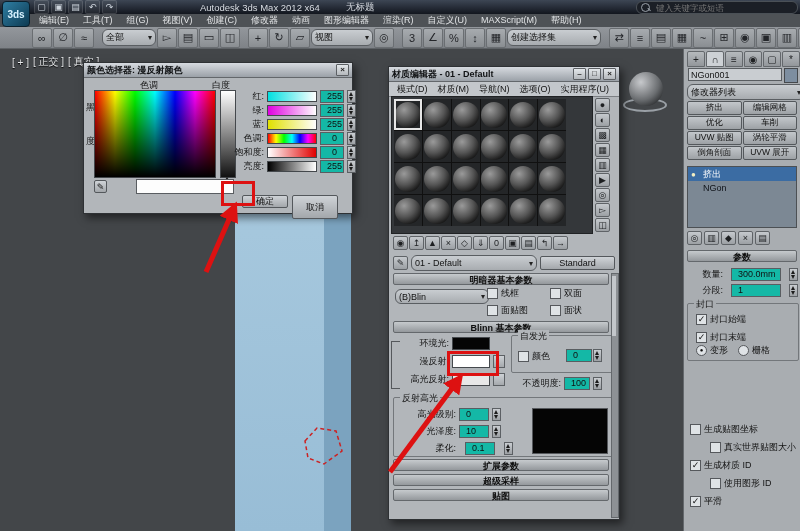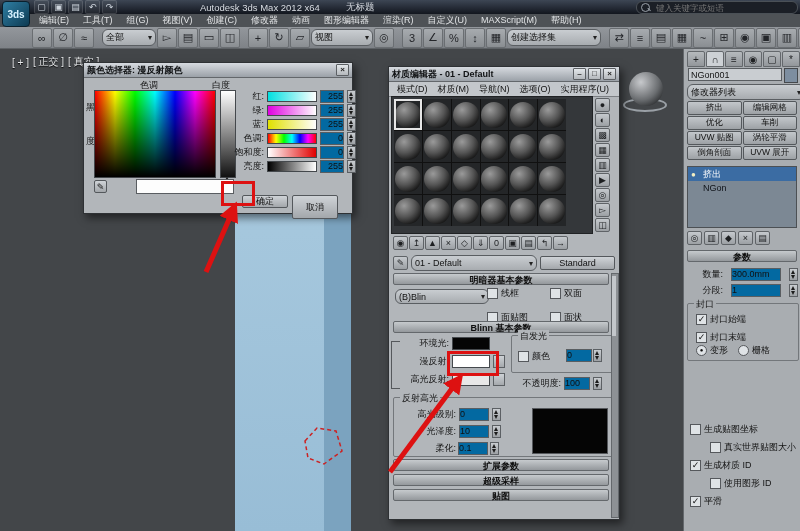--- a/index.html
+++ b/index.html
@@ -56,21 +56,21 @@
   
   .win{position:absolute;background:#b2b6ba;border:1px solid #2e3134;box-shadow:3px 4px 8px rgba(0,0,0,.5);z-index:30}
   .win-title{height:14px;background:linear-gradient(#d6dadf,#9ba1a8);border-bottom:1px solid #63676b;
              display:flex;align-items:center;justify-content:space-between;padding:0 3px;font-size:9px;font-weight:bold;color:#101214}
   .wbtn{width:11px;height:10px;margin-left:2px;background:linear-gradient(#e3e7ea,#b4b8bc);border:1px solid #5c6064;
         font-size:8px;line-height:9px;text-align:center;color:#222;border-radius:1px;flex:none}
   .rollout-header{height:12px;line-height:12px;text-align:center;font-size:9px;font-weight:bold;color:#0e0e0e;
         background:linear-gradient(#c6cacd,#94989c);border:1px solid #64686c;border-radius:2px;box-sizing:border-box}
   .btn{background:linear-gradient(#cfd3d7,#a3a7ab);border:1px solid #54585c;font-size:9px;color:#111;
        display:flex;align-items:center;justify-content:center;border-radius:2px;box-sizing:border-box}
-  .val{background:#0369a1;border:1px solid #595d61;font-size:9px;line-height:11px;padding:0 0;color:#101010;
+  .val{background:#14b8a6;border:1px solid #595d61;font-size:9px;line-height:11px;padding:0 6px;color:#101010;
        box-sizing:border-box;overflow:hidden;white-space:nowrap}
   .spin{position:relative;width:9px;height:13px;background:linear-gradient(#c9cdd1,#9da1a5);border:1px solid #5c6064;
         box-sizing:border-box;display:inline-block;flex:none}
   .spin::before,.spin::after{content:"";position:absolute;left:1px;border-left:2.5px solid transparent;border-right:2.5px solid transparent}
   .spin::before{top:1px;border-bottom:4px solid #1c1c1c}
   .spin::after{bottom:1px;border-top:4px solid #1c1c1c}
   .cb{width:9px;height:9px;background:#dfe3e6;border:1px solid #55585c;font-size:9px;line-height:8px;text-align:center;
       color:#0c0c0c;flex:none;box-sizing:content-box}
   .rb{width:9px;height:9px;border-radius:50%;background:#dfe3e6;border:1px solid #55585c;font-size:6px;line-height:9px;
       text-align:center;color:#0c0c0c;flex:none}
@@ -471,21 +471,21 @@
       <span class="arrow">▾</span>
     </div>
     <div class="btn" style="width:78px;height:14px">Standard</div>
   </div>
 
   <div class="abs rollout-header" style="left:4px;top:206px;width:216px">明暗器基本参数</div>
   <div class="abs combo" style="left:6px;top:222px;width:86px;height:13px">
     <span>(B)Blin</span>
     <span class="arrow">▾</span>
   </div>
-  <div class="abs" style="left:98px;top:220px;width:126px;display:grid;grid-template-columns:1fr 1fr;row-gap:11px">
+  <div class="abs" style="left:98px;top:220px;width:126px;display:grid;grid-template-columns:1fr 1fr;row-gap:4px">
 
       <label class="chk">
         <span class="cb"></span>
         <span>线框</span>
       </label>
 
       <label class="chk">
         <span class="cb"></span>
         <span>双面</span>
       </label>
@@ -540,21 +540,21 @@
           <span class="val" style="width:30px">0</span>
           <span class="spin"></span>
         </div>
 
         <div class="flex" style="gap:3px">
           <span class="me-row-label" style="width:56px">光泽度:</span>
           <span class="val" style="width:30px">10</span>
           <span class="spin"></span>
         </div>
 
-        <div class="flex" style="gap:2px">
+        <div class="flex" style="gap:9px">
           <span class="me-row-label" style="width:56px">柔化:</span>
           <span class="val" style="width:30px">0.1</span>
           <span class="spin"></span>
         </div>
       </div>
     <div class="hl-preview"></div>
   </div>
   <div class="abs me-bottoms">
 
   <div class="rollout-header">扩展参数</div>

